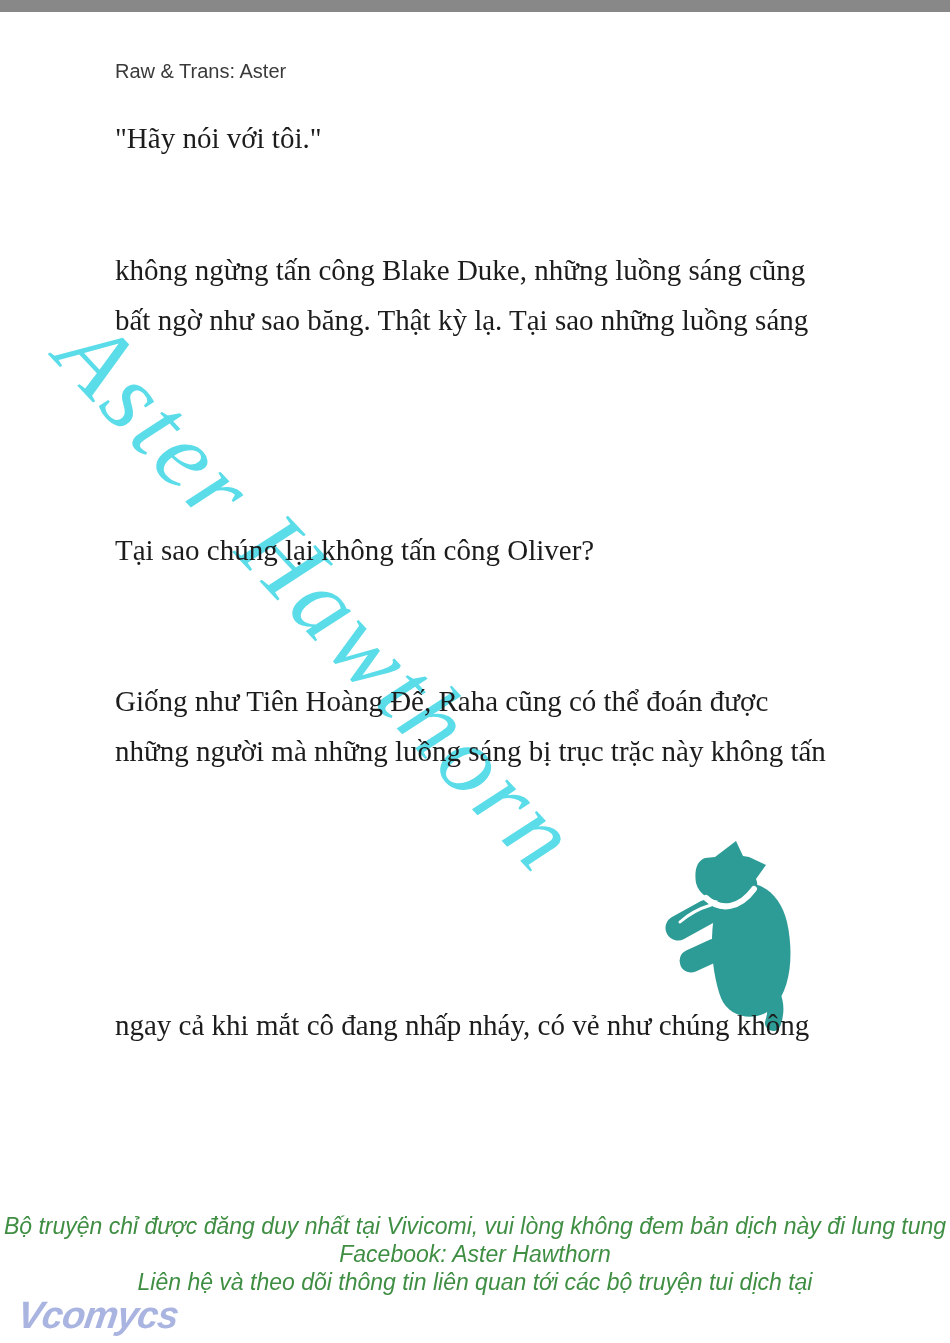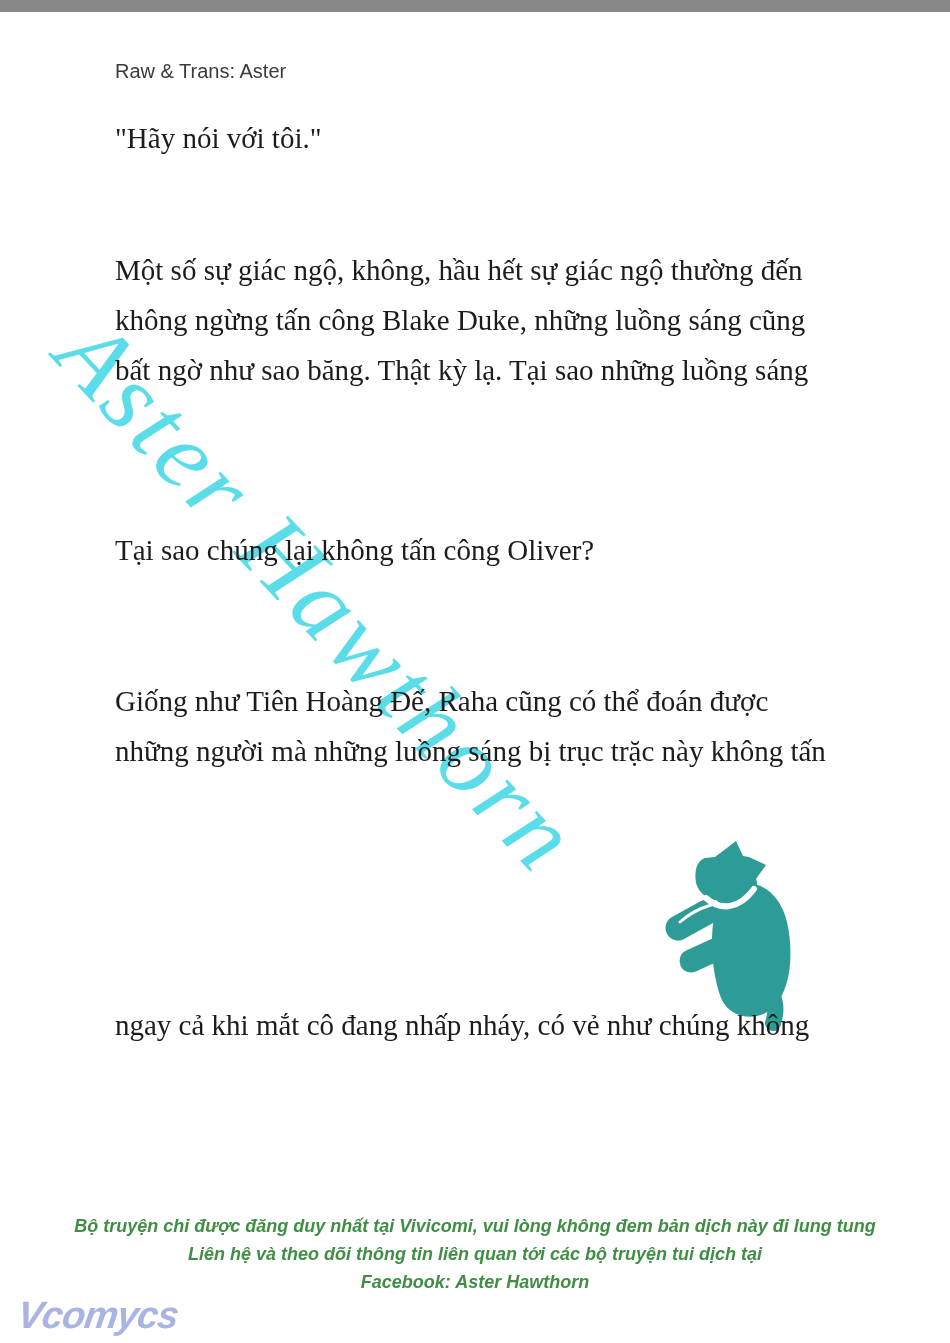--- a/index.html
+++ b/index.html
@@ -46,22 +46,22 @@
   .p5{top:988px;}
   .cat{
     position:absolute;left:663px;top:816px;
     width:148px;height:218px;
     z-index:2;
   }
   .footer{
     position:absolute;left:0;top:1200px;width:950px;
     text-align:center;
     font-family:"Liberation Sans", sans-serif;
-    font-style:italic;font-weight:bold;
-    font-size:18px;line-height:28px;
+    font-style:italic;font-weight:normal;
+    font-size:23px;line-height:28px;
     color:#3f8e43;
     z-index:4;
   }
   .logo{
     position:absolute;left:18px;top:1282px;
     font-family:"Liberation Sans", sans-serif;
     font-style:italic;font-weight:bold;
     font-size:38px;
     letter-spacing:-1px;
     color:#a9b4e0;
@@ -109,40 +109,39 @@
     <path fill="none" stroke="#ffffff" stroke-width="6" stroke-linecap="round" d="M43,70 C58,84 77,80 91,61"></path>
 
     <path fill="none" stroke="#ffffff" stroke-width="3" stroke-linecap="round" d="M48,77 C38,80 26,86 17,94"></path>
   </svg>
 
   <div class="para p-quote">
     <div class="line">"Hãy nói với tôi."</div>
   </div>
 
   <div class="para p1">
-    <div class="line">Một số sự giác ngộ, không, hầu hết sự giác ngộ thường đến</div>
     <div class="line">không ngừng tấn công Blake Duke, những luồng sáng cũng</div>
     <div class="line">bất ngờ như sao băng. Thật kỳ lạ. Tại sao những luồng sáng</div>
   </div>
 
   <div class="para p2">
     <div class="line">Tại sao chúng lại không tấn công Oliver?</div>
   </div>
 
   <div class="para p3">
     <div class="line">Giống như Tiên Hoàng Đế, Raha cũng có thể đoán được</div>
     <div class="line">những người mà những luồng sáng bị trục trặc này không tấn</div>
   </div>
 
 
   <div class="para p5">
     <div class="line">ngay cả khi mắt cô đang nhấp nháy, có vẻ như chúng không</div>
   </div>
 
   <div class="footer">
     <div class="fline">Bộ truyện chỉ được đăng duy nhất tại Vivicomi, vui lòng không đem bản dịch này đi lung tung</div>
+    <div class="fline">Facebook: Aster Hawthorn</div>
     <div class="fline">Liên hệ và theo dõi thông tin liên quan tới các bộ truyện tui dịch tại</div>
-    <div class="fline">Facebook: Aster Hawthorn</div>
   </div>
 
   <div class="logo">Vcomycs</div>
 
 </div>
 
 </body></html>

